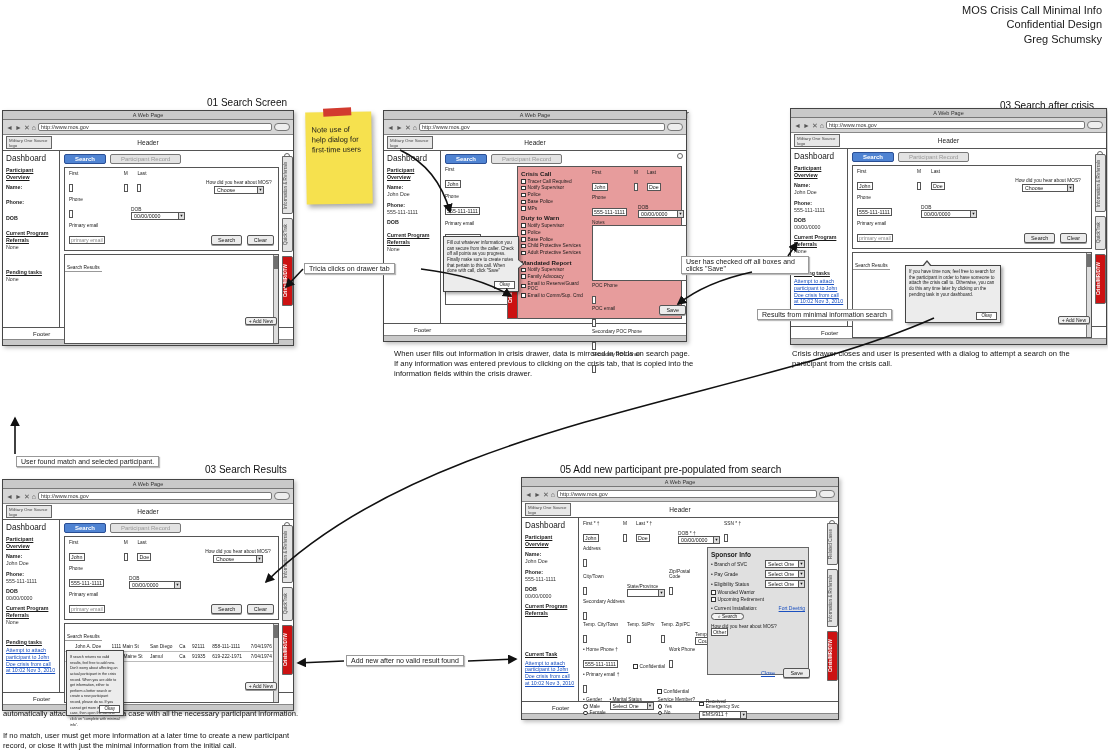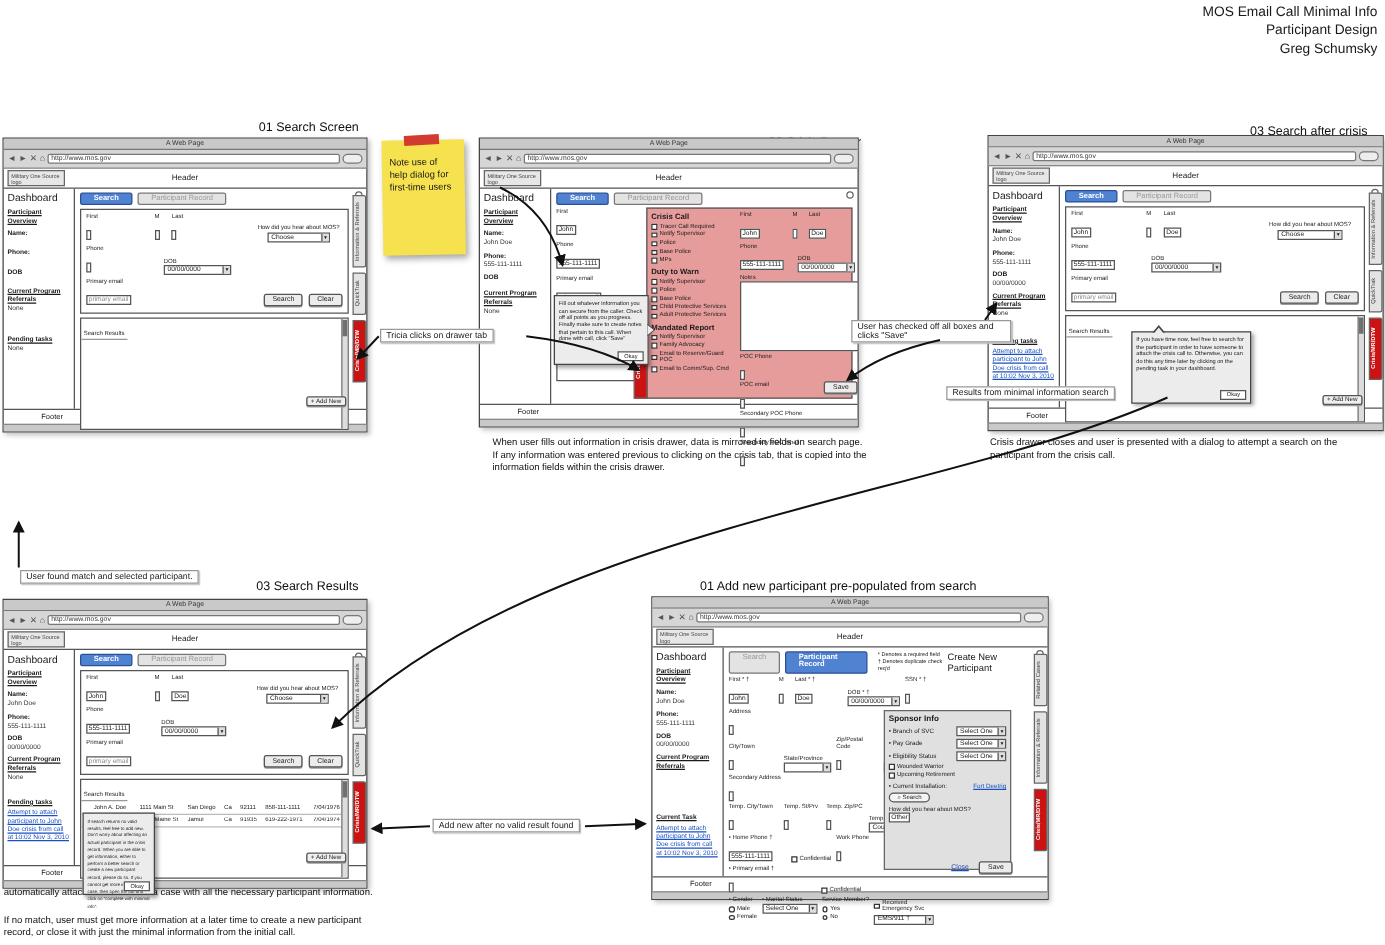--- a/index.html
+++ b/index.html
@@ -106,30 +106,30 @@
   .sprow{display:flex;align-items:center;justify-content:space-between;margin:2px 0}
   .pill{border:1px solid #555;border-radius:6px;background:#f4f4f4;font-size:4.8px;padding:0 6px;display:inline-block}
   .lnk{color:#1a50c0;text-decoration:underline}
   .frow{display:flex;gap:4px;align-items:flex-end;margin-bottom:3px}
   svg.arrows{position:absolute;inset:0;z-index:9;pointer-events:none}
 </style>
 </head>
 <body>
 
 <div class="page-hdr">
-  <div>MOS Email Call Minimal Info</div>
-  <div>Participant Design</div>
+  <div>MOS Crisis Call Minimal Info</div>
+  <div>Confidential Design</div>
   <div>Greg Schumsky</div>
 </div>
 
 <div class="shlbl" style="left:207px;top:97px">01 Search Screen</div>
 <div class="shlbl" style="left:615px;top:109px">02 Crisis Drawer</div>
 <div class="shlbl" style="left:1000px;top:100px">03 Search after crisis call</div>
 <div class="shlbl" style="left:205px;top:464px">03 Search Results</div>
-<div class="shlbl" style="left:560px;top:464px">01 Add new participant pre-populated from search</div>
+<div class="shlbl" style="left:560px;top:464px">05 Add new participant pre-populated from search</div>
 
 <div class="cap" style="left:394px;top:349px;width:330px;white-space:pre-line">When user fills out information in crisis drawer, data is mirrored in fields on search page.
 If any information was entered previous to clicking on the crisis tab, that is copied into the
 information fields within the crisis drawer.</div>
 <div class="cap" style="left:792px;top:349px;width:316px;white-space:pre-line">Crisis drawer closes and user is presented with a dialog to attempt a search on the
 participant from the crisis call.</div>
 <div class="cap" style="left:3px;top:699px;width:330px;white-space:pre-line">User gets results from minimal data entered. If one is a match, user selects it and it
 automatically attaches and creates a case with all the necessary participant information.</div>
 <div class="cap" style="left:3px;top:731px;width:330px;white-space:pre-line">If no match, user must get more information at a later time to create a new participant
 record, or close it with just the minimal information from the initial call.</div>
@@ -610,29 +610,20 @@
       <div class="slb">Phone:</div>
       <div class="sv">555-111-1111</div>
       <div class="slb">DOB</div>
       <div class="sv">00/00/0000</div>
       <div class="sl">Current Program Referrals</div>
       <div class="sl" style="margin-top:34px">Current Task</div>
       <div class="tasklink">Attempt to attach participant to John Doe crisis from call at 10:02 Nov 3, 2010</div>
     </div>
     <div class="main">
       <span class="helpdot"></span>
-      <div class="tabrow">
-        <span class="tab">Search</span>
-        <span class="tab on">Participant Record</span>
-        <span style="font-size:4.4px;line-height:1.2;margin-left:4px">
-          <span style="display:block">* Denotes a required field</span>
-          <span style="display:block">† Denotes duplicate check req'd</span>
-        </span>
-        <span style="margin-left:auto;font-size:7.5px;margin-right:2px">Create New Participant</span>
-      </div>
       <div style="position:relative;height:158px">
         <div class="frow" style="margin-bottom:2px">
           <span style="width:36px"><span class="flb">First * †</span><span class="inp">John</span></span>
           <span style="width:9px"><span class="flb">M</span><span class="inp"></span></span>
           <span style="width:38px"><span class="flb">Last * †</span><span class="inp">Doe</span></span>
           <span style="width:42px">
               <span class="flb">DOB * †</span>
               <span class="sel">
                 <span>00/00/0000</span>
                 <span class="ar">▼</span>

